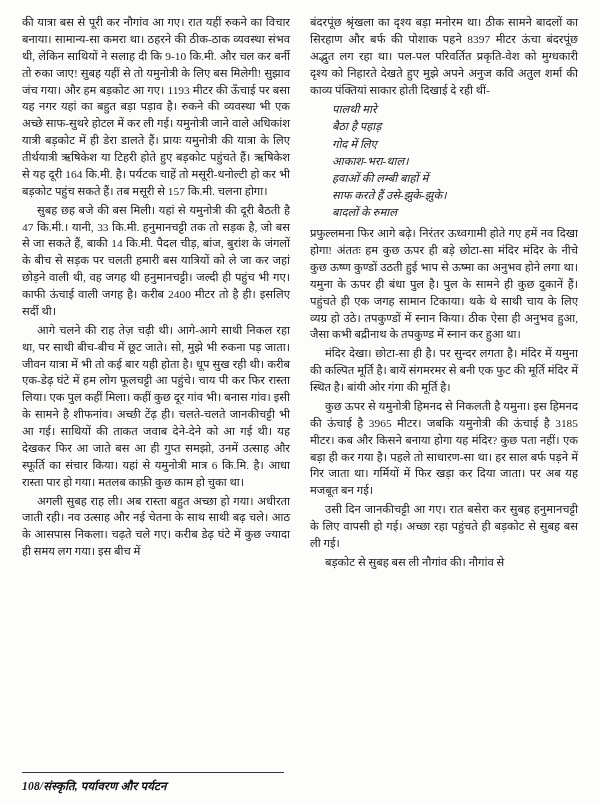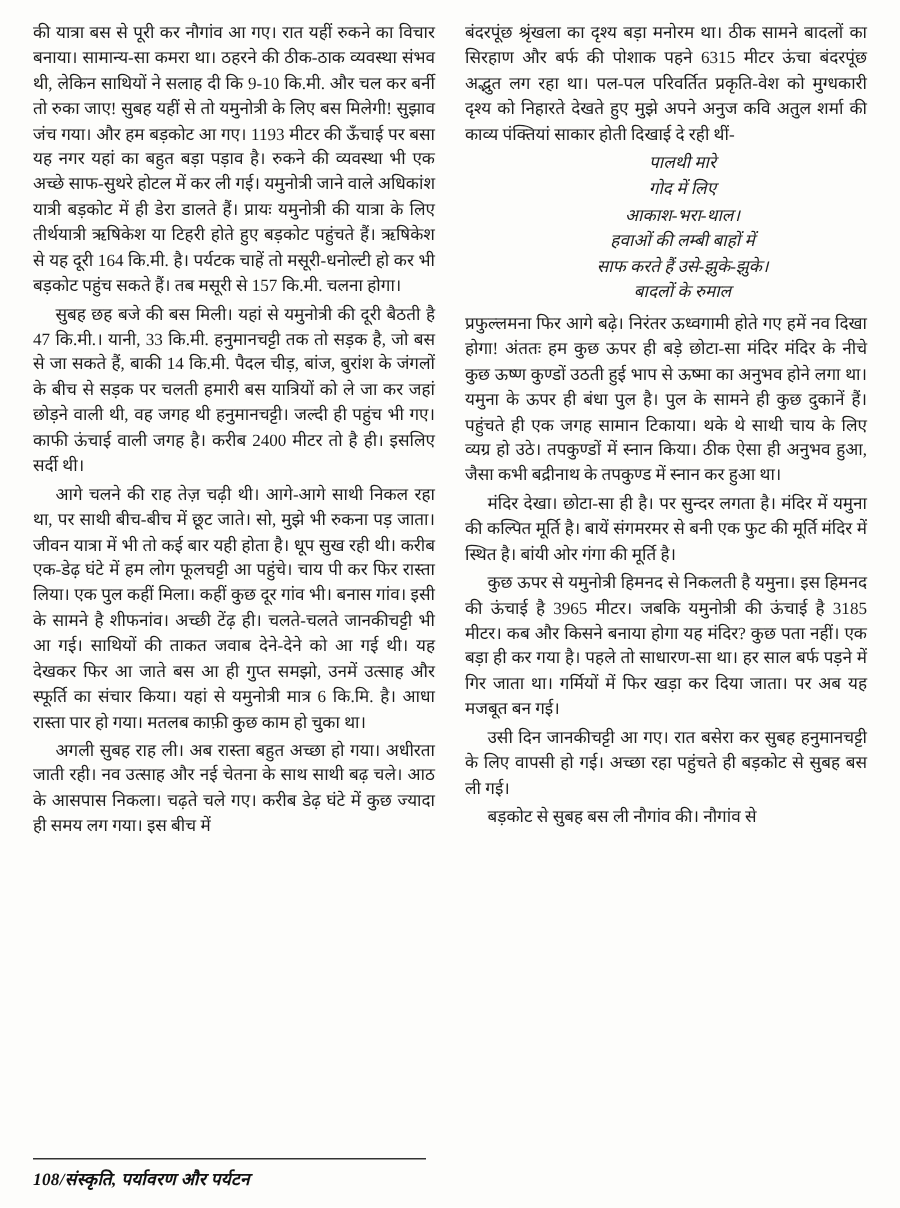--- a/index.html
+++ b/index.html
@@ -39,21 +39,21 @@
     margin: 0 0 2px 0;
     text-indent: 15px;
   }
   .col p.noindent {
     text-indent: 0;
   }
   .poem {
     margin: 3px 0 4px 0;
     padding-left: 22px;
     font-style: italic;
-    text-align: center;
+    text-align: left;
   }
   .poem .line {
     display: block;
     text-indent: 0;
     line-height: 1.5;
     font-size: 11.4px;
   }
   .footer {
     position: absolute;
     left: 22px;
@@ -83,24 +83,25 @@
   <div class="columns">
 
     <div class="col">
       <p class="noindent">की यात्रा बस से पूरी कर नौगांव आ गए। रात यहीं रुकने का विचार बनाया। सामान्य-सा कमरा था। ठहरने की ठीक-ठाक व्यवस्था संभव थी, लेकिन साथियों ने सलाह दी कि 9-10 कि.मी. और चल कर बर्नी तो रुका जाए! सुबह यहीं से तो यमुनोत्री के लिए बस मिलेगी! सुझाव जंच गया। और हम बड़कोट आ गए। 1193 मीटर की ऊँचाई पर बसा यह नगर यहां का बहुत बड़ा पड़ाव है। रुकने की व्यवस्था भी एक अच्छे साफ-सुथरे होटल में कर ली गई। यमुनोत्री जाने वाले अधिकांश यात्री बड़कोट में ही डेरा डालते हैं। प्रायः यमुनोत्री की यात्रा के लिए तीर्थयात्री ऋषिकेश या टिहरी होते हुए बड़कोट पहुंचते हैं। ऋषिकेश से यह दूरी 164 कि.मी. है। पर्यटक चाहें तो मसूरी-धनोल्टी हो कर भी बड़कोट पहुंच सकते हैं। तब मसूरी से 157 कि.मी. चलना होगा।</p>
       <p>सुबह छह बजे की बस मिली। यहां से यमुनोत्री की दूरी बैठती है 47 कि.मी.। यानी, 33 कि.मी. हनुमानचट्टी तक तो सड़क है, जो बस से जा सकते हैं, बाकी 14 कि.मी. पैदल चीड़, बांज, बुरांश के जंगलों के बीच से सड़क पर चलती हमारी बस यात्रियों को ले जा कर जहां छोड़ने वाली थी, वह जगह थी हनुमानचट्टी। जल्दी ही पहुंच भी गए। काफी ऊंचाई वाली जगह है। करीब 2400 मीटर तो है ही। इसलिए सर्दी थी।</p>
       <p>आगे चलने की राह तेज़ चढ़ी थी। आगे-आगे साथी निकल रहा था, पर साथी बीच-बीच में छूट जाते। सो, मुझे भी रुकना पड़ जाता। जीवन यात्रा में भी तो कई बार यही होता है। धूप सुख रही थी। करीब एक-डेढ़ घंटे में हम लोग फूलचट्टी आ पहुंचे। चाय पी कर फिर रास्ता लिया। एक पुल कहीं मिला। कहीं कुछ दूर गांव भी। बनास गांव। इसी के सामने है शीफनांव। अच्छी टेंढ़ ही। चलते-चलते जानकीचट्टी भी आ गई। साथियों की ताकत जवाब देने-देने को आ गई थी। यह देखकर फिर आ जाते बस आ ही गुप्त समझो, उनमें उत्साह और स्फूर्ति का संचार किया। यहां से यमुनोत्री मात्र 6 कि.मि. है। आधा रास्ता पार हो गया। मतलब काफ़ी कुछ काम हो चुका था।</p>
       <p>अगली सुबह राह ली। अब रास्ता बहुत अच्छा हो गया। अधीरता जाती रही। नव उत्साह और नई चेतना के साथ साथी बढ़ चले। आठ के आसपास निकला। चढ़ते चले गए। करीब डेढ़ घंटे में कुछ ज्यादा ही समय लग गया। इस बीच में</p>
     </div>
 
     <div class="col">
-      <p class="noindent">बंदरपूंछ श्रृंखला का दृश्य बड़ा मनोरम था। ठीक सामने बादलों का सिरहाण और बर्फ की पोशाक पहने 6315 मीटर ऊंचा बंदरपूंछ अद्भुत लग रहा था। पल-पल परिवर्तित प्रकृति-वेश को मुग्धकारी दृश्य को निहारते देखते हुए मुझे अपने अनुज कवि अतुल शर्मा की काव्य पंक्तियां साकार होती दिखाई दे रही थीं-</p>
+      <p class="noindent">बंदरपूंछ श्रृंखला का दृश्य बड़ा मनोरम था। ठीक सामने बादलों का सिरहाण और बर्फ की पोशाक पहने 8397 मीटर ऊंचा बंदरपूंछ अद्भुत लग रहा था। पल-पल परिवर्तित प्रकृति-वेश को मुग्धकारी दृश्य को निहारते देखते हुए मुझे अपने अनुज कवि अतुल शर्मा की काव्य पंक्तियां साकार होती दिखाई दे रही थीं-</p>
 
       <div class="poem">
         <span class="line">पालथी मारे</span>
+        <span class="line">बैठा है पहाड़</span>
         <span class="line">गोद में लिए</span>
         <span class="line">आकाश-भरा-थाल।</span>
         <span class="line">हवाओं की लम्बी बाहों में</span>
         <span class="line">साफ करते हैं उसे-झुके-झुके।</span>
         <span class="line">बादलों के रुमाल</span>
       </div>
 
       <p class="noindent">प्रफुल्लमना फिर आगे बढ़े। निरंतर ऊध्वगामी होते गए हमें नव दिखा होगा! अंततः हम कुछ ऊपर ही बड़े छोटा-सा मंदिर मंदिर के नीचे कुछ ऊष्ण कुण्डों उठती हुई भाप से ऊष्मा का अनुभव होने लगा था। यमुना के ऊपर ही बंधा पुल है। पुल के सामने ही कुछ दुकानें हैं। पहुंचते ही एक जगह सामान टिकाया। थके थे साथी चाय के लिए व्यग्र हो उठे। तपकुण्डों में स्नान किया। ठीक ऐसा ही अनुभव हुआ, जैसा कभी बद्रीनाथ के तपकुण्ड में स्नान कर हुआ था।</p>
       <p>मंदिर देखा। छोटा-सा ही है। पर सुन्दर लगता है। मंदिर में यमुना की कल्पित मूर्ति है। बायें संगमरमर से बनी एक फुट की मूर्ति मंदिर में स्थित है। बांयी ओर गंगा की मूर्ति है।</p>
       <p>कुछ ऊपर से यमुनोत्री हिमनद से निकलती है यमुना। इस हिमनद की ऊंचाई है 3965 मीटर। जबकि यमुनोत्री की ऊंचाई है 3185 मीटर। कब और किसने बनाया होगा यह मंदिर? कुछ पता नहीं। एक बड़ा ही कर गया है। पहले तो साधारण-सा था। हर साल बर्फ पड़ने में गिर जाता था। गर्मियों में फिर खड़ा कर दिया जाता। पर अब यह मजबूत बन गई।</p>

